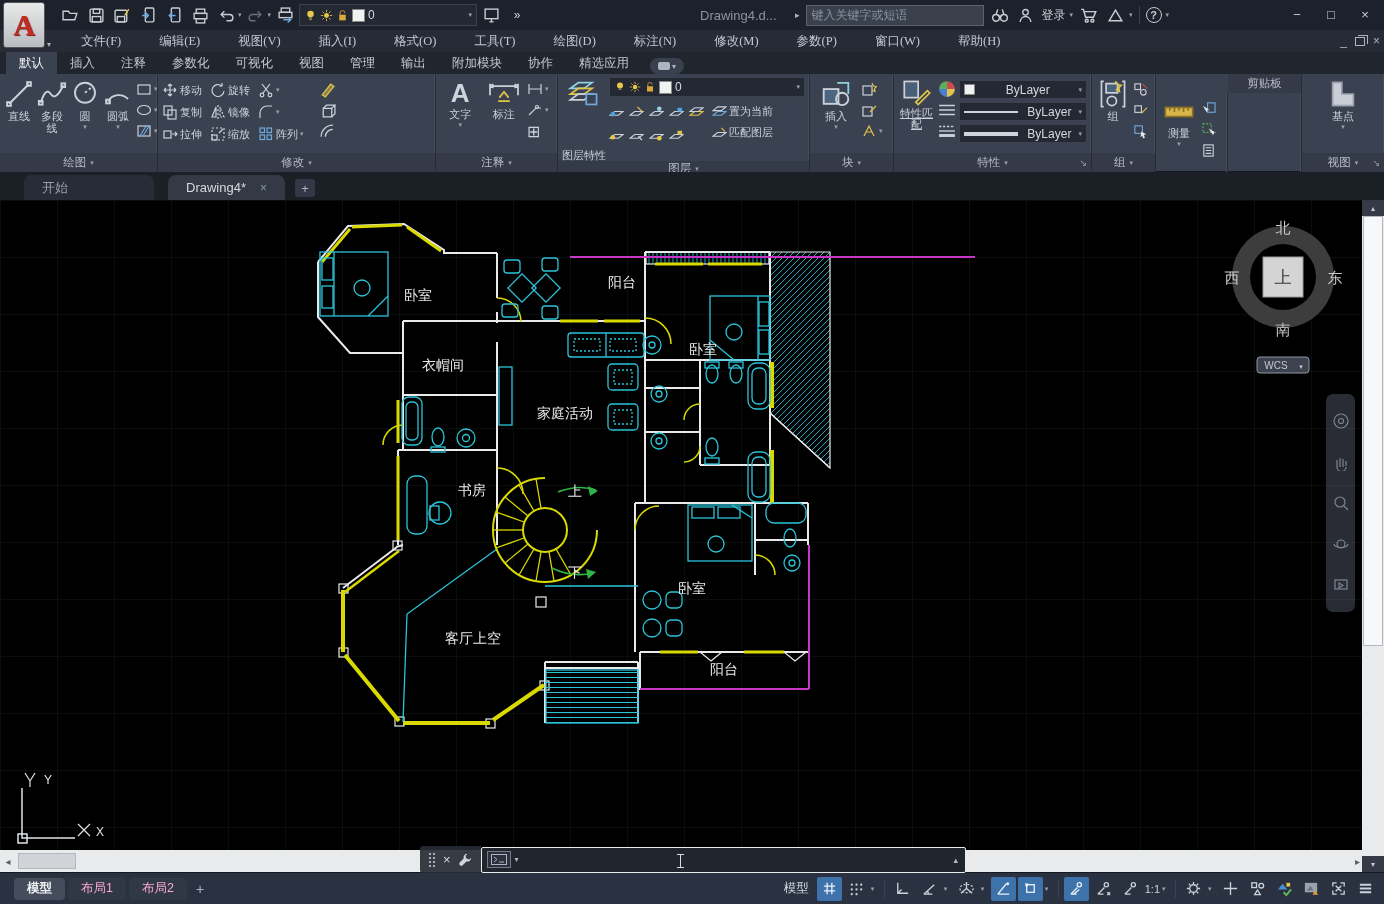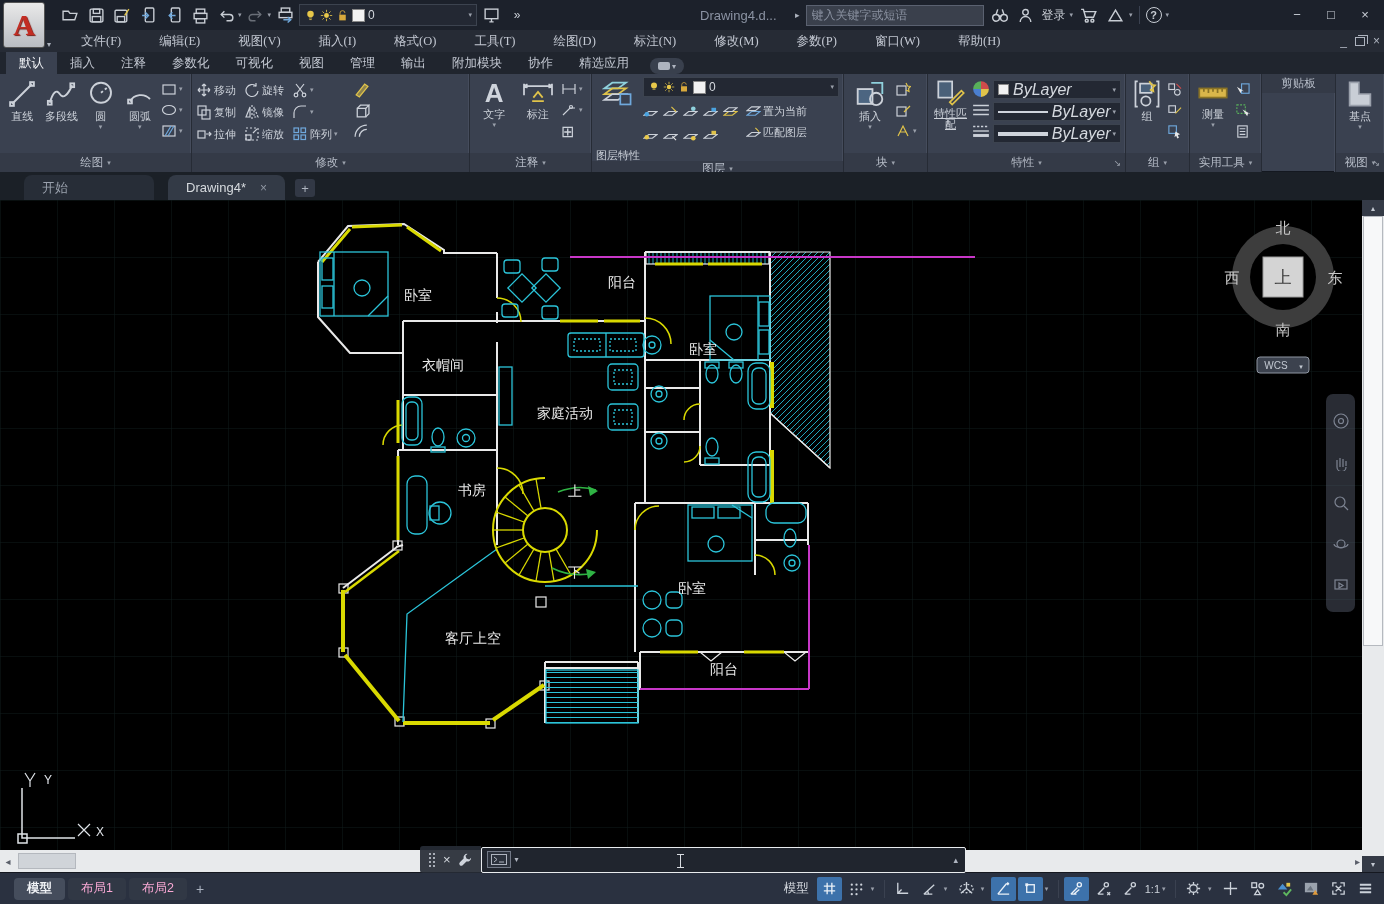--- a/index.html
+++ b/index.html
@@ -85,21 +85,21 @@
   .mbtn .ml { color:#ccd1d9; font-size:11px; white-space:nowrap; }
   .modgrid { display:grid; grid-template-columns:auto auto auto; column-gap:8px; row-gap:4px;
     padding-top:4px; }
   .laybox { display:flex; align-items:center; gap:3px; background:#232833;
     border:1px solid #3c434f; height:20px; padding:0 4px; width:196px; }
   .laybox .lv { color:#d5d9df; font-size:12px; flex:1; }
   .laygrid { display:grid; grid-template-columns:auto auto auto auto auto; column-gap:5px;
     row-gap:5px; padding-top:5px; }
   .bylrow { display:flex; align-items:center; gap:4px; background:#232833;
     border:1px solid #3c434f; height:19px; width:128px; padding:0 4px; }
-  .bylrow .bt { color:#d5d9df; font-size:16px; flex:1; text-align:left;font-style:italic; }
+  .bylrow .bt { color:#d5d9df; font-size:12px; flex:1; text-align:center; }
   .bylrow .ln { flex:1; height:2px; background:#cfd4dc; }
   .bylrow .ln.thk { height:4px; }
 
   
   .filetabs { position:absolute; top:172px; left:0; width:1384px; height:28px;
     background:#1b2027; display:flex; align-items:flex-end; padding-left:24px; }
   .ftab { height:25px; display:flex; align-items:center; gap:14px; padding:0 18px;
     border-radius:8px 8px 0 0; font-size:13px; }
   .ftab.start { background:#272d37; color:#9aa1ad; width:130px; }
   .ftab.cur { background:#333a46; color:#d6dade; margin-left:14px; }
@@ -335,21 +335,21 @@
     <div class="rtab">协作</div>
     <div class="rtab">精选应用</div>
     <div class="rtab-extra">
         <span class="cam"></span>
         <span>▾</span>
       </div>
   </div>
 
   <div class="ribbon">
 
-    <div class="panel" style="width:192px;">
+    <div class="panel" style="width:158px;">
       <div class="pbody">
         <div class="bigbtn">
           <svg width="30" height="30" viewBox="0 0 24 24">
               <path d="M4,20 L20,4"></path>
               <rect x="2.5" y="18.5" width="3" height="3"></rect>
               <rect x="18.5" y="2.5" width="3" height="3"></rect>
             </svg>
           <span class="bl">直线</span>
           </div>
         <div class="bigbtn">
@@ -777,21 +777,21 @@
               </svg>
             </div>
         </div>
       </div>
       <div class="plabel">
           <span>组</span>
           <span class="pc">▾</span>
         </div>
     </div>
 
-    <div class="panel" style="width:72px;">
+    <div class="panel" style="width:72px;margin-top:19px;">
       <div class="pbody">
         <div class="bigbtn" style="width:38px;">
           <svg width="32" height="28" viewBox="0 0 28 24">
               <rect x="2" y="8" width="24" height="8" fill="#d9b64a" stroke="#8a7326"></rect>
               <path d="M6,8 v3 M10,8 v4 M14,8 v3 M18,8 v4 M22,8 v3" stroke="#8a7326"></path>
             </svg>
           <span class="bl">测量</span>
             <span class="bc">▾</span>
           </div>
         <div class="minicol">

